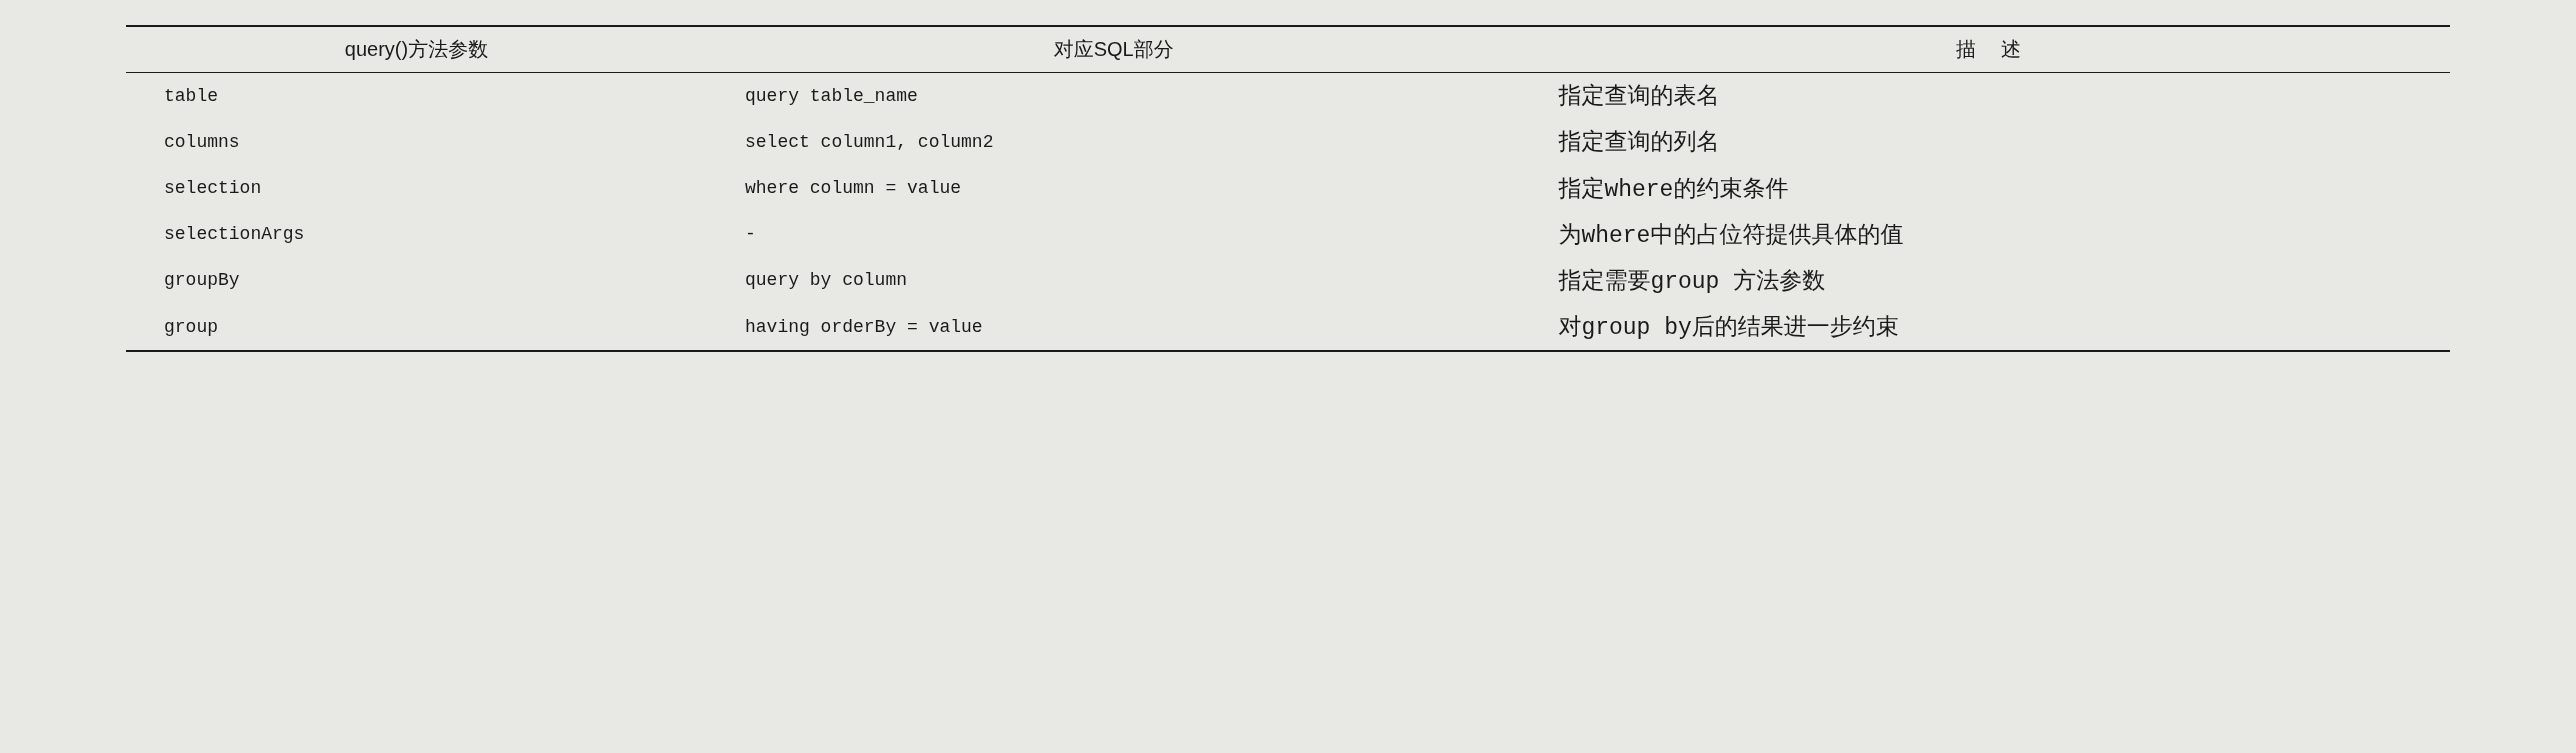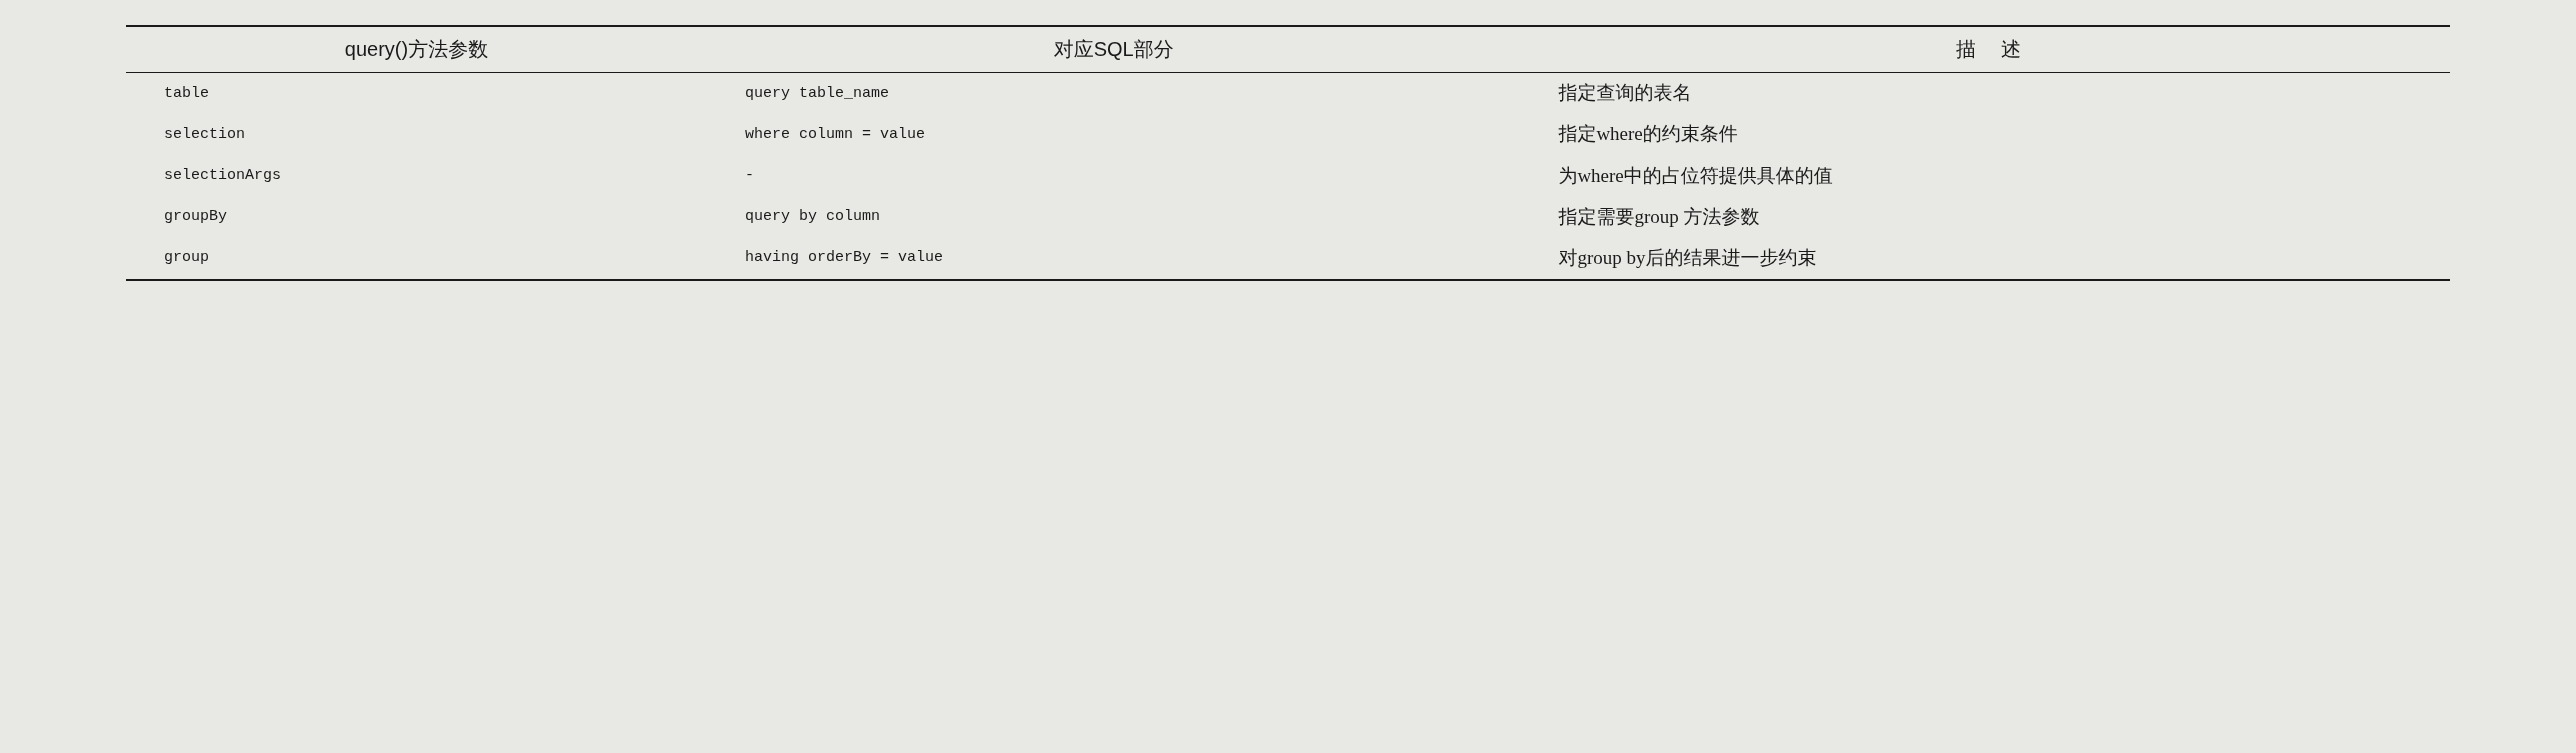--- a/index.html
+++ b/index.html
@@ -38,25 +38,25 @@
     th:nth-child(3) {
       letter-spacing: 25px;
       padding-left: 38px;
     }
     td {
       padding: 7.6px 6.3px 7.6px 38px;
       vertical-align: middle;
     }
     td:nth-child(1), td:nth-child(2) {
       font-family: "Consolas", "Courier New", monospace;
-      font-size: 15px;
+      font-size: 18px;
     }
     td:nth-child(3) {
-      font-family: Liberation Serif, serif;
-      font-size: 19px;
+      font-family: Liberation Mono, monospace;
+      font-size: 23px;
     }
     td:nth-child(1) { width: 25%; }
     td:nth-child(2) { width: 35%; }
     td:nth-child(3) { width: 40%; }
   </style>
 </head>
 <body>
 
 <div class="table-wrap">
   <table>
@@ -65,20 +65,25 @@
         <th>query()方法参数</th>
         <th>对应SQL部分</th>
         <th>描述</th>
       </tr>
     </thead>
     <tbody>
       <tr>
         <td>table</td>
         <td>query table_name</td>
         <td>指定查询的表名</td>
+      </tr>
+      <tr>
+        <td>columns</td>
+        <td>select column1, column2</td>
+        <td>指定查询的列名</td>
       </tr>
       <tr>
         <td>selection</td>
         <td>where column = value</td>
         <td>指定where的约束条件</td>
       </tr>
       <tr>
         <td>selectionArgs</td>
         <td>-</td>
         <td>为where中的占位符提供具体的值</td>

